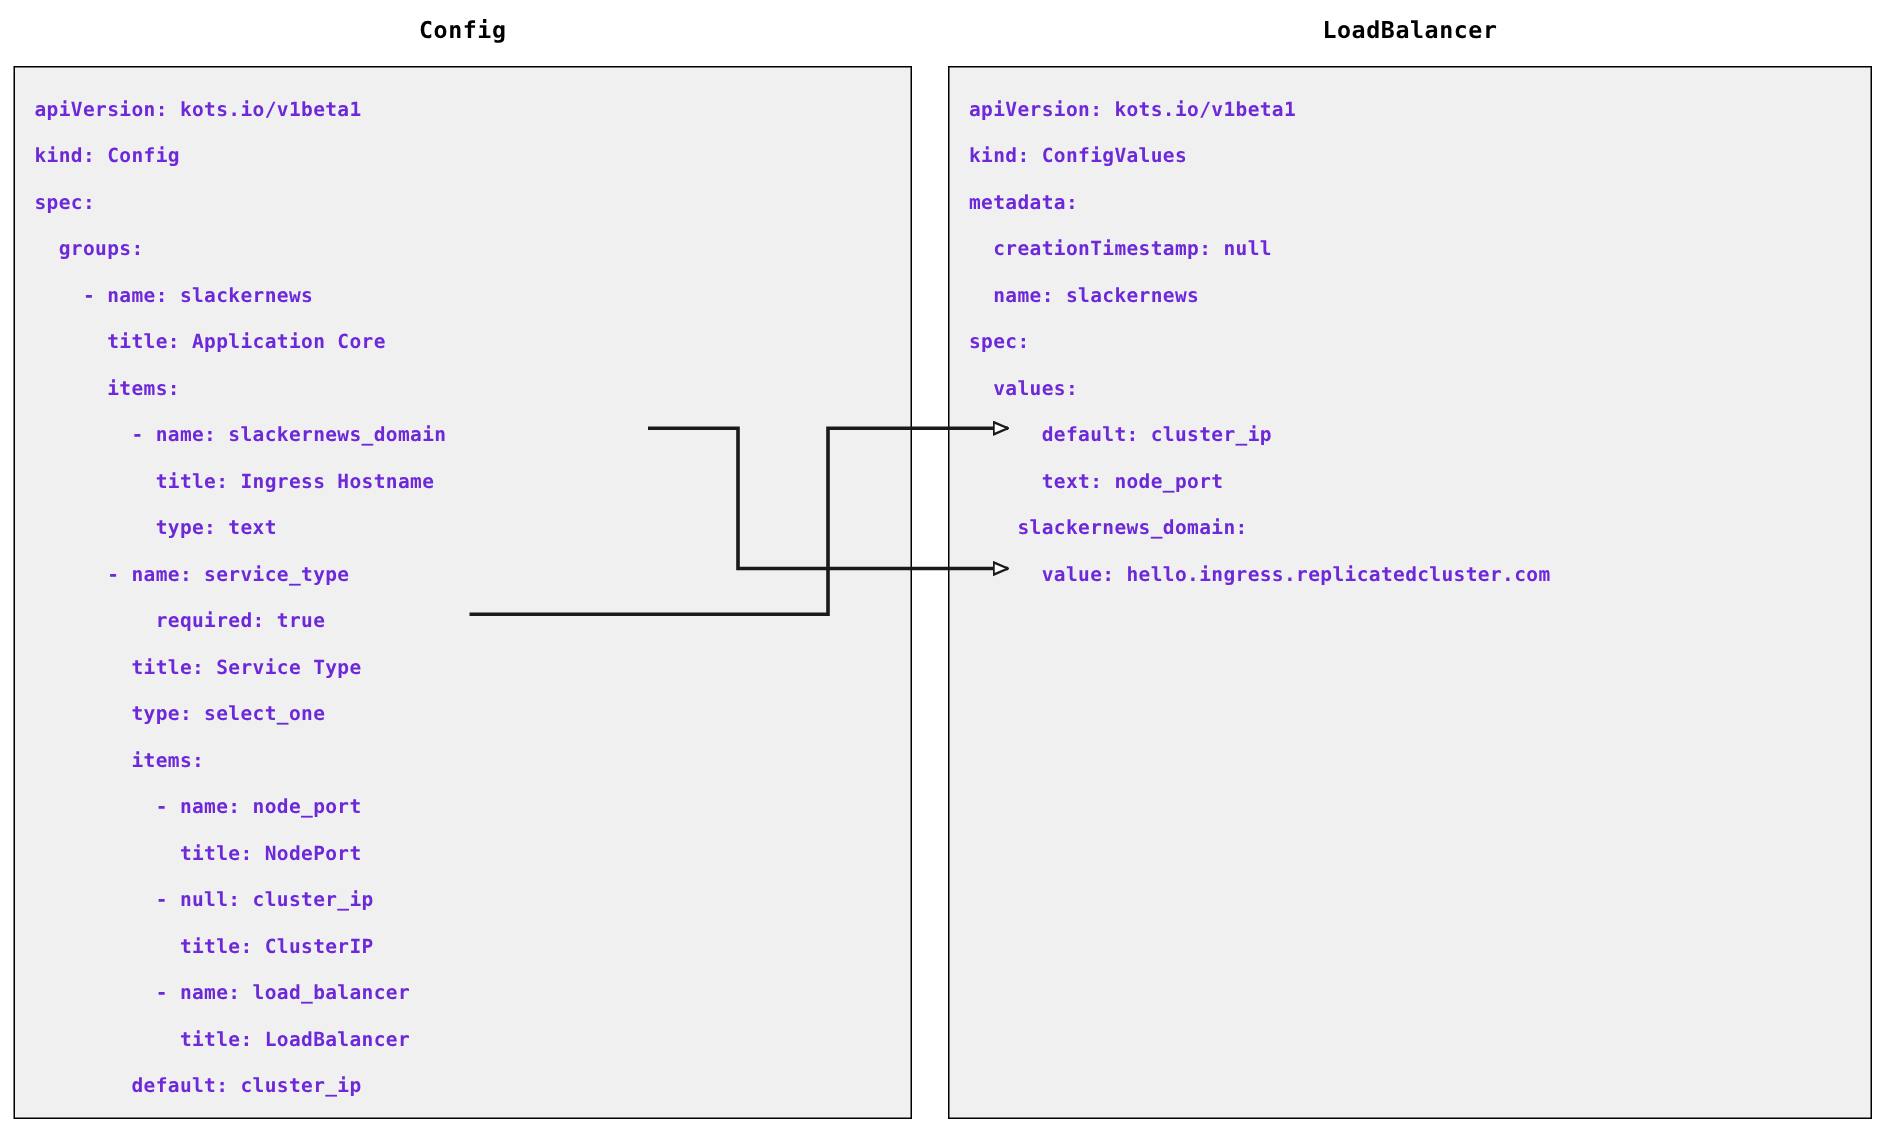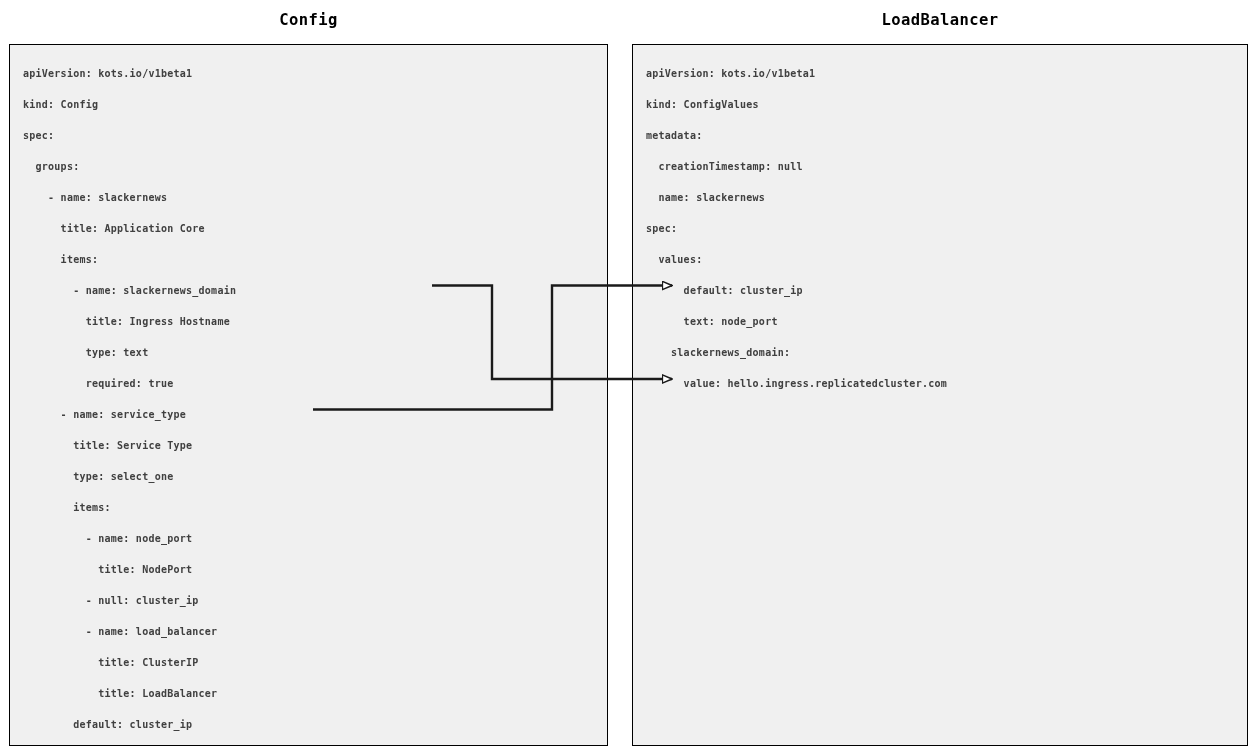--- a/index.html
+++ b/index.html
@@ -62,23 +62,23 @@
 
   .code-body {
     position: absolute;
     left: 0; top: 0;
     padding: 13px 0 0 13px;
     margin: 0;
   }
 
   .code-line {
     font-family: "DejaVu Sans Mono", "Liberation Mono", monospace;
-    font-size: 10px;
+    font-size: 13px;
     font-weight: bold;
-    color: #404040;
+    color: #6d28d9;
     line-height: 31px;
     height: 31px;
     white-space: pre;
     letter-spacing: 0.25px;
     margin: 0;
   }
 
   
   #connectors {
     position: absolute;
@@ -102,30 +102,30 @@
         <div class="code-line">apiVersion: kots.io/v1beta1</div>
         <div class="code-line">kind: Config</div>
         <div class="code-line">spec:</div>
         <div class="code-line">  groups:</div>
         <div class="code-line">    - name: slackernews</div>
         <div class="code-line">      title: Application Core</div>
         <div class="code-line">      items:</div>
         <div class="code-line">        - name: slackernews_domain</div>
         <div class="code-line">          title: Ingress Hostname</div>
         <div class="code-line">          type: text</div>
+        <div class="code-line">      - name: service_type</div>
         <div class="code-line">          required: true</div>
-        <div class="code-line">      - name: service_type</div>
         <div class="code-line">        title: Service Type</div>
         <div class="code-line">        type: select_one</div>
         <div class="code-line">        items:</div>
         <div class="code-line">          - name: node_port</div>
         <div class="code-line">            title: NodePort</div>
         <div class="code-line">          - null: cluster_ip</div>
+        <div class="code-line">            title: ClusterIP</div>
         <div class="code-line">          - name: load_balancer</div>
-        <div class="code-line">            title: ClusterIP</div>
         <div class="code-line">            title: LoadBalancer</div>
         <div class="code-line">        default: cluster_ip</div>
       </div>
   </div>
 
   <div class="code-panel" id="panel-configvalues">
     <div class="code-body" id="configvalues-lines">
         <div class="code-line">apiVersion: kots.io/v1beta1</div>
         <div class="code-line">kind: ConfigValues</div>
         <div class="code-line">metadata:</div>

